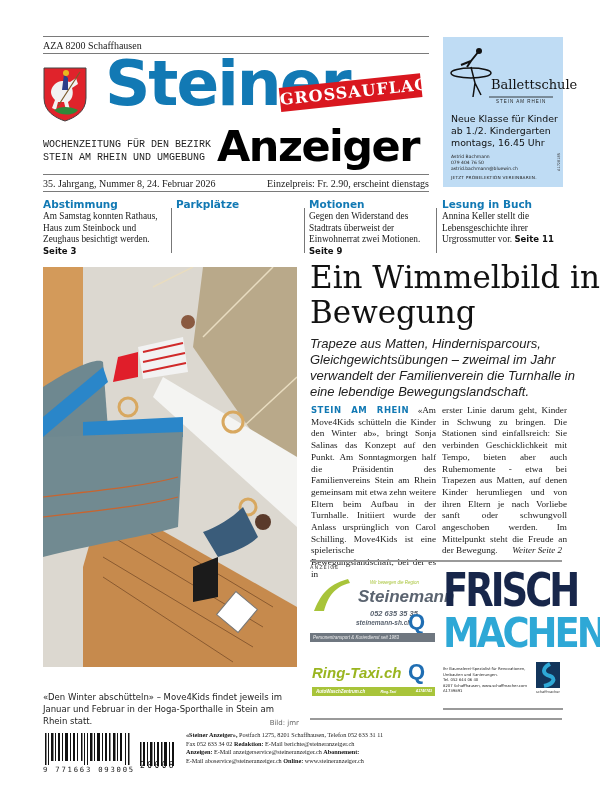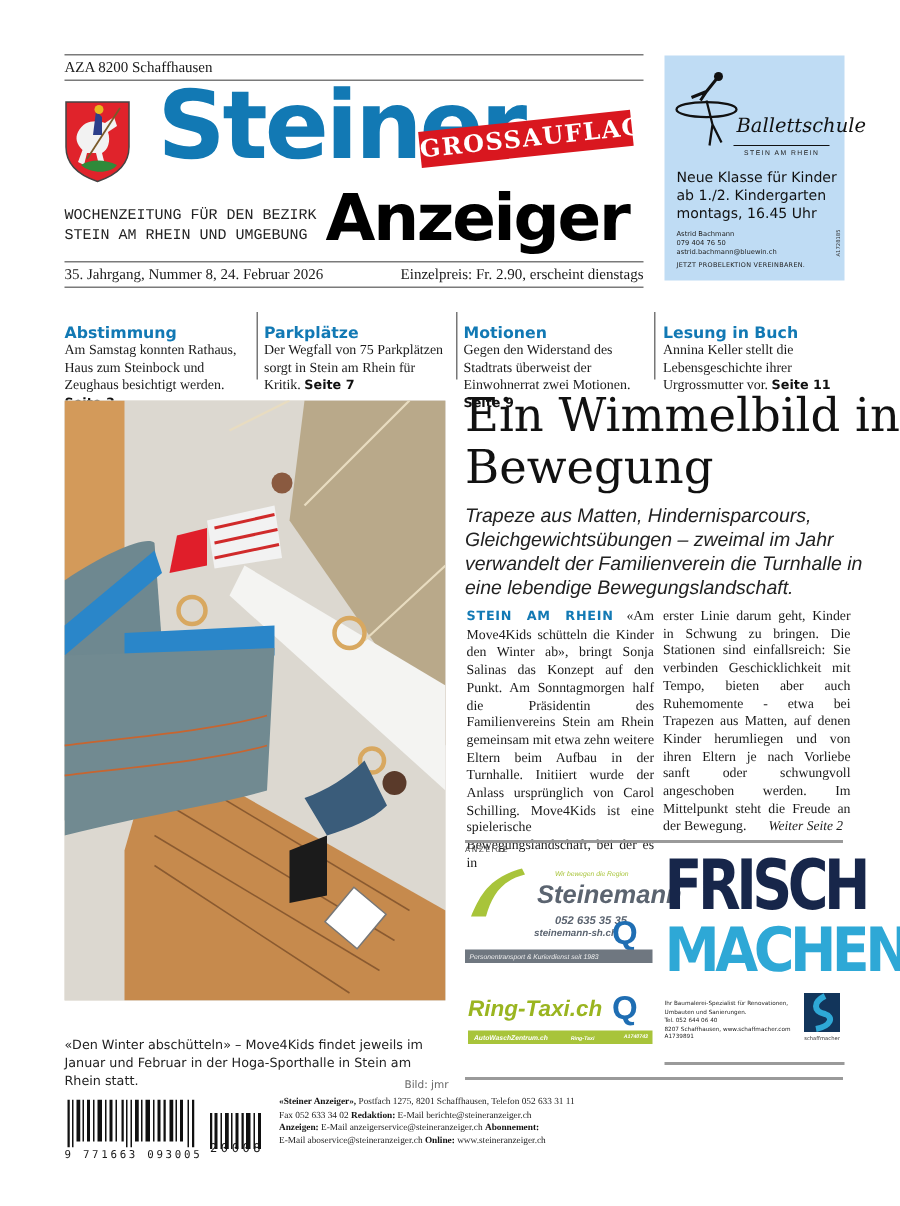--- a/index.html
+++ b/index.html
@@ -18,29 +18,29 @@
   #title-steiner { left: 105px; top: 52px; font-family: "DejaVu Sans", sans-serif; font-weight: bold; font-size: 63px; color: #1279b4; letter-spacing: -2px; line-height: 1; }
   #title-anzeiger { left: 217px; top: 125px; font-family: "DejaVu Sans", sans-serif; font-weight: bold; font-size: 43px; color: #000000; letter-spacing: -1.5px; line-height: 1; }
   #badge { left: 280px; top: 88px; width: 142px; height: 24px; background: #d9171f; transform: rotate(-6deg); transform-origin: left center; color: #fff; font-family: "DejaVu Serif", serif; font-weight: bold; font-size: 16px; letter-spacing: 1px; text-align: center; line-height: 24px; }
   #subtitle { left: 43px; top: 138px; font-family: Liberation Mono, monospace; font-size: 10px; line-height: 13px; color: #222; }
   #issue { left: 43px; top: 178px; font-size: 10px; }
   #price { right: 171px; top: 178px; font-size: 10px; }
 
   
   #ad-ballet { left: 443px; top: 37px; width: 120px; height: 150px; background: #bfdcf4; }
   #ballet-logo { left: 6px; top: 6px; width: 106px; height: 60px; }
-  #ballet-brand { left: 48px; top: 40px; font-family: "DejaVu Serif", serif; font-style: italic; font-size: 13px; color: #111; }
+  #ballet-brand { left: 48px; top: 40px; font-family: "DejaVu Serif", serif; font-size: 13px; color: #111; }
   #ballet-sub { left: 53px; top: 62px; font-size: 4.5px; letter-spacing: 1px; color: #222; }
   #ballet-head { left: 8px; top: 76px; width: 110px; font-family: "DejaVu Sans", sans-serif; font-size: 9.4px; line-height: 12px; color: #111; }
   #ballet-contact { left: 8px; top: 117px; font-family: "DejaVu Sans", sans-serif; font-size: 4.5px; line-height: 6px; color: #222; }
   #ballet-cta { left: 8px; top: 138px; font-family: "DejaVu Sans", sans-serif; font-size: 4.3px; color: #222; letter-spacing: 0.2px; }
   #ballet-code { right: 2px; bottom: 16px; font-size: 3.5px; writing-mode: vertical-rl; transform: rotate(180deg); color: #333; }
 
   
-  .teaser { position: absolute; top: 216px; width: 125px; }
+  .teaser { position: absolute; top: 198px; width: 125px; }
   .teaser .t-head { font-family: "DejaVu Sans", sans-serif; font-weight: bold; font-size: 10.5px; color: #1279b4; line-height: 13px; }
   .teaser .t-body { font-family: "Liberation Serif", serif; font-size: 9.3px; line-height: 11.5px; color: #1a1a1a; }
   .teaser .t-page { font-family: "DejaVu Sans", sans-serif; font-weight: bold; font-size: 8.5px; color: #111; }
   .vsep { position: absolute; top: 208px; width: 1px; height: 45px; background: #777; }
 
   
   #photo { left: 43px; top: 267px; width: 254px; height: 400px; overflow: hidden; background: #d9d5cc; }
   #caption { left: 43px; top: 691px; width: 256px; font-family: "DejaVu Sans", sans-serif; font-size: 8.5px; line-height: 12px; color: #222; }
   #credit { font-size: 7px; color: #666; float: right; margin-top: 2px; }
 
@@ -123,21 +123,20 @@
   <div class="abs sans" id="ballet-code">A1728185</div>
 </div>
 
 <div class="teaser" style="left:43px;">
   <div class="t-head">Abstimmung</div>
   <div class="t-body"><span>Am Samstag konnten Rathaus, Haus zum Steinbock und Zeughaus besichtigt werden.</span> <span class="t-page">Seite 3</span></div>
 </div>
 <div class="vsep" style="left:171px;"></div>
 <div class="teaser" style="left:176px;">
   <div class="t-head">Parkplätze</div>
-  <div class="t-body"><span>Der Wegfall von 75 Parkplätzen sorgt in Stein am Rhein für Kritik.</span> <span class="t-page">Seite 7</span></div>
 </div>
 <div class="vsep" style="left:304px;"></div>
 <div class="teaser" style="left:309px;">
   <div class="t-head">Motionen</div>
   <div class="t-body"><span>Gegen den Widerstand des Stadtrats überweist der Einwohnerrat zwei Motionen.</span> <span class="t-page">Seite 9</span></div>
 </div>
 <div class="vsep" style="left:436px;"></div>
 <div class="teaser" style="left:442px;">
   <div class="t-head">Lesung in Buch</div>
   <div class="t-body"><span>Annina Keller stellt die Lebensgeschichte ihrer Urgrossmutter vor.</span> <span class="t-page">Seite 11</span></div>

